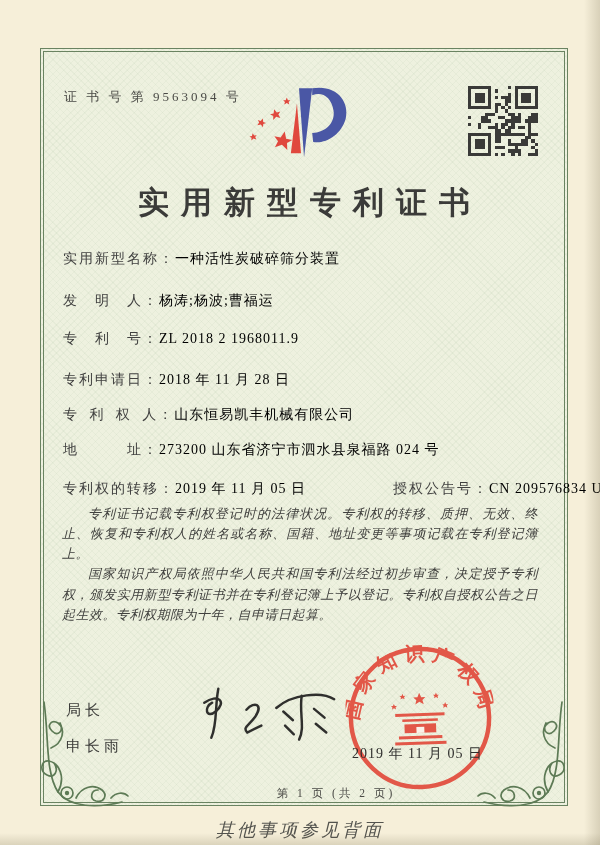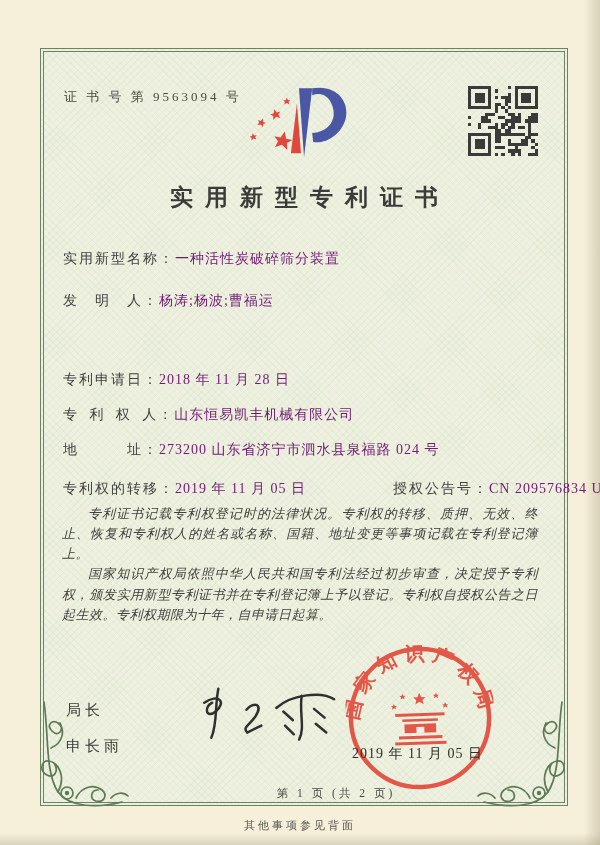--- a/index.html
+++ b/index.html
@@ -31,39 +31,39 @@
       repeating-linear-gradient(-45deg,rgba(130,165,125,0.07) 0 1px,transparent 1px 5px),
       #eef1df;
   }
   .frame::before{content:'';position:absolute;inset:2px;border:1px solid var(--frame-green);pointer-events:none;}
   .cert-number{position:absolute;left:64px;top:88px;font-size:13px;letter-spacing:3px;color:#4a4a46;}
   .logo{position:absolute;left:234px;top:72px;width:132px;height:112px;}
   .qr{position:absolute;left:468px;top:86px;width:70px;height:70px;}
   .qr svg{width:100%;height:100%;fill:#3a3a38;shape-rendering:crispEdges;}
   .title{
     position:absolute;left:40px;top:182px;width:528px;text-align:center;
-    font-size:23px;font-weight:600;letter-spacing:12px;color:#3b3b39;text-indent:12px;
+    font-size:31px;font-weight:600;letter-spacing:12px;color:#3b3b39;text-indent:12px;
   }
   .field{position:absolute;left:63px;font-size:14px;white-space:nowrap;}
   .field .lbl{letter-spacing:2px;color:#414140;font-family:Liberation Mono, monospace;}
-  .field .val{letter-spacing:1px;color:#701a75;}
+  .field .val{letter-spacing:1px;color:#000000;}
   .grant-no{position:absolute;left:330px;top:0;}
   .paras{position:absolute;left:62px;top:504px;width:476px;}
   .paras p{
     font-size:13px;line-height:1.55;text-align:justify;text-indent:2em;
     font-style:italic;color:#40403e;letter-spacing:0.5px;
   }
   .officials{position:absolute;left:66px;top:692px;font-size:15px;letter-spacing:4px;line-height:2.4;color:#3b3b39;}
   .signature{position:absolute;left:192px;top:676px;width:158px;height:78px;}
   .signature svg{width:100%;height:100%;}
   .seal{position:absolute;left:346px;top:644px;width:148px;height:148px;opacity:0.92;transform:rotate(-2deg);}
   .seal svg{width:100%;height:100%;}
   .seal-date{position:absolute;left:352px;top:745px;font-size:14px;letter-spacing:1px;color:#2e2e2c;z-index:5;}
   .page-indicator{position:absolute;left:40px;top:786px;width:592px;text-align:center;font-size:11.5px;letter-spacing:3px;color:#4a4a46;}
-  .back-note{position:absolute;left:0;top:818px;width:600px;text-align:center;font-size:11px;letter-spacing:3px;color:#53534e;}
+  .back-note{position:absolute;left:0;top:818px;width:600px;text-align:center;font-size:18px;font-style:italic;letter-spacing:3px;color:#53534e;}
   .ornament{position:absolute;width:100px;height:112px;z-index:3;}
   .ornament svg{width:100%;height:100%;stroke:#5d7a55;fill:none;stroke-width:1.7;stroke-linecap:round;}
   .ornament.left{left:36px;top:698px;}
   .ornament.right{left:470px;top:698px;transform:scaleX(-1);}
 </style>
 </head>
 <body>
 
 <svg width="0" height="0" style="position:absolute" aria-hidden="true">
   <defs>
@@ -315,20 +315,23 @@
   </div>
 
   <div class="title">实用新型专利证书</div>
 
   <div class="field" style="top:250px">
     <span class="lbl">实用新型名称：</span><span class="val">一种活性炭破碎筛分装置</span>
   </div>
   <div class="field" style="top:292px">
     <span class="lbl">发　明　人：</span><span class="val">杨涛;杨波;曹福运</span>
   </div>
+  <div class="field" style="top:330px">
+    <span class="lbl">专　利　号：</span><span class="val">ZL 2018 2 1968011.9</span>
+  </div>
   <div class="field" style="top:371px">
     <span class="lbl">专利申请日：</span><span class="val">2018 年 11 月 28 日</span>
   </div>
   <div class="field" style="top:406px">
     <span class="lbl">专 利 权 人：</span><span class="val">山东恒易凯丰机械有限公司</span>
   </div>
   <div class="field" style="top:441px">
     <span class="lbl">地　　　址：</span><span class="val">273200 山东省济宁市泗水县泉福路 024 号</span>
   </div>
   <div class="field" style="top:480px;width:476px">

